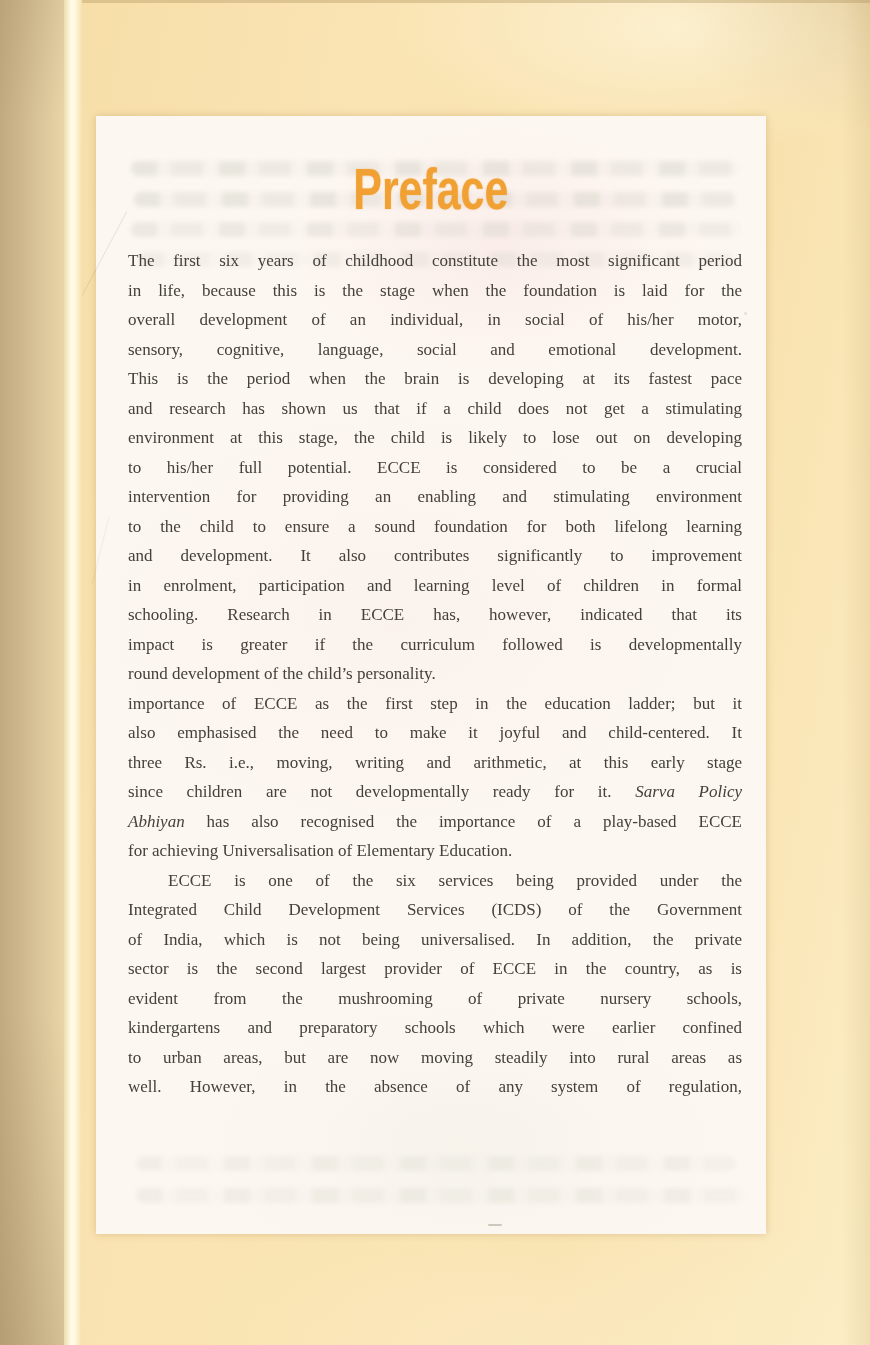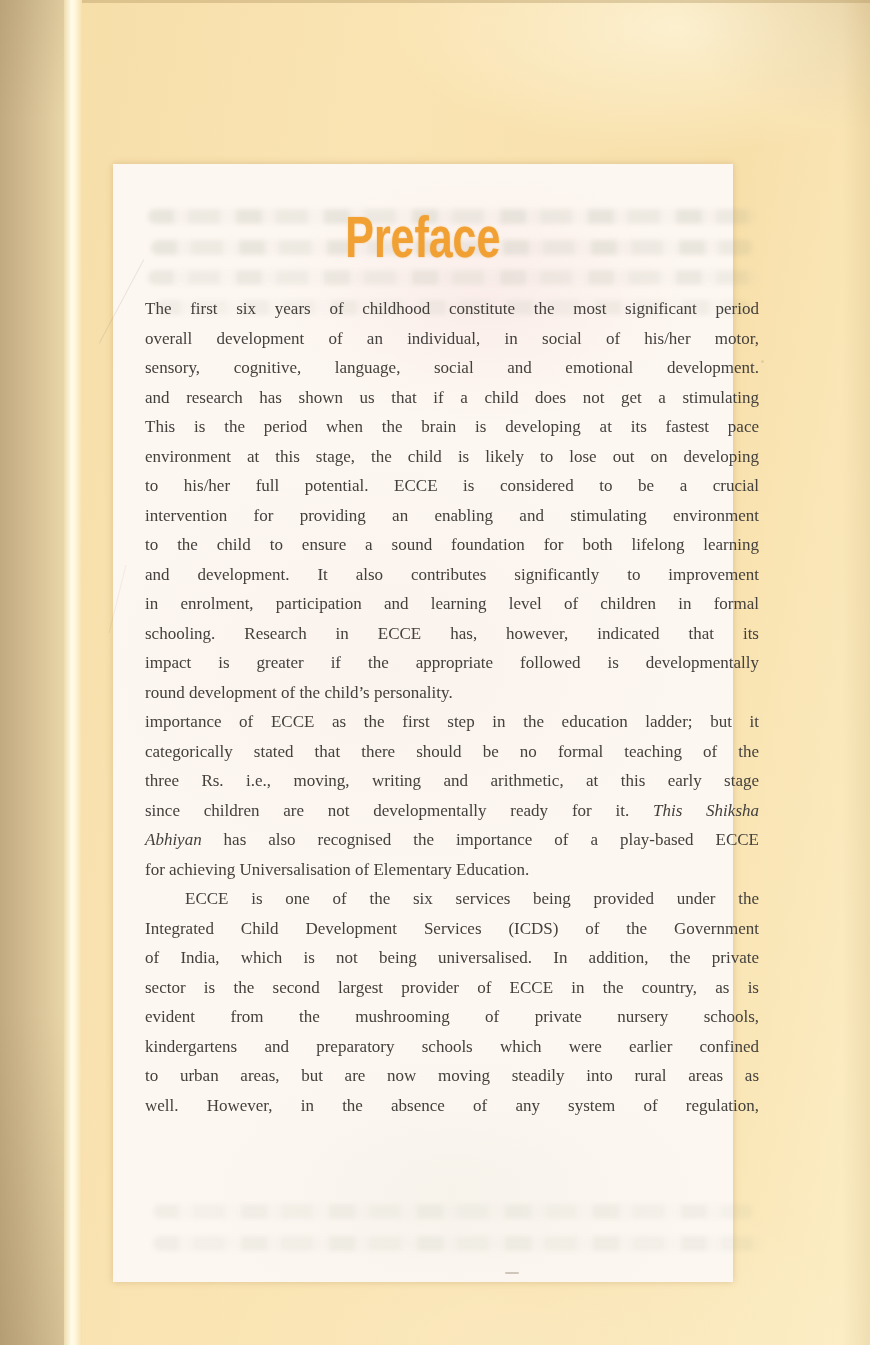--- a/index.html
+++ b/index.html
@@ -24,28 +24,27 @@
   }
   .fold-highlight {
     position:absolute; left:64px; top:0; width:18px; height:100%;
     background:linear-gradient(to right, #eedcae 0%, #fffbe7 40%, #fff8e0 60%, #f5e1ad 100%);
   }
   .right-edge-shade {
     position:absolute; right:0; top:0; width:28px; height:100%;
     background:linear-gradient(to left, rgba(190,160,100,.20), rgba(190,160,100,0));
   }
   .inner-page {
-    position:absolute; left:113px; top:116px; width:620px; height:1118px;
+    position:absolute; left:96px; top:116px; width:670px; height:1118px;
     background:
       radial-gradient(ellipse 300px 180px at 60% 12%, rgba(240,198,205,.20), transparent 70%),
       radial-gradient(ellipse 420px 300px at 45% 45%, rgba(236,214,214,.14), transparent 75%),
       radial-gradient(ellipse 360px 200px at 55% 92%, rgba(210,220,200,.14), transparent 75%),
       #fdf7f1;
     box-shadow:0 0 7px rgba(185,150,95,.45);
-    margin-top:48px;
   }
   
   .ghost {
     position:absolute; height:15px; border-radius:7px; filter:blur(2.6px);
     background:repeating-linear-gradient(90deg,
       rgba(138,150,128,.17) 0 26px, rgba(150,142,158,.05) 26px 40px,
       rgba(138,150,128,.13) 40px 72px, rgba(150,142,158,.04) 72px 88px);
     z-index:1;
   }
   .crease {
@@ -87,37 +86,38 @@
 
     <div class="crease" style="left:8px;  top:90px;  width:1px; height:95px; transform:rotate(28deg);"></div>
     <div class="crease" style="left:4px;  top:400px; width:1px; height:70px; transform:rotate(14deg); opacity:.6;"></div>
     <div class="speck" style="left:392px; top:1108px; width:14px; height:2px;"></div>
     <div class="speck" style="left:648px; top:196px;  width:3px;  height:3px; opacity:.5;"></div>
 
     <h1 class="page-title" style="color: rgb(241, 161, 52);"><span class="squeeze">Preface</span></h1>
 
     <div class="body-text" id="body-text" style="color: rgb(68, 65, 61);">
         <div class="line">The first six years of childhood constitute the most significant period</div>
+        <div class="line">in life, because this is the stage when the foundation is laid for the</div>
         <div class="line">overall development of an individual, in social of his/her motor,</div>
         <div class="line">sensory, cognitive, language, social and emotional development.</div>
+        <div class="line">This is the period when the brain is developing at its fastest pace</div>
         <div class="line">and research has shown us that if a child does not get a stimulating</div>
-        <div class="line">This is the period when the brain is developing at its fastest pace</div>
         <div class="line">environment at this stage, the child is likely to lose out on developing</div>
         <div class="line">to his/her full potential. ECCE is considered to be a crucial</div>
         <div class="line">intervention for providing an enabling and stimulating environment</div>
         <div class="line">to the child to ensure a sound foundation for both lifelong learning</div>
         <div class="line">and development. It also contributes significantly to improvement</div>
         <div class="line">in enrolment, participation and learning level of children in formal</div>
         <div class="line">schooling. Research in ECCE has, however, indicated that its</div>
-        <div class="line">impact is greater if the appropriate followed is developmentally</div>
+        <div class="line">impact is greater if the curriculum followed is developmentally</div>
         <div class="line lastline">round development of the child’s personality.</div>
         <div class="line">importance of ECCE as the first step in the education ladder; but it</div>
-        <div class="line">categorically stated that there should be no formal teaching of the</div>
+        <div class="line">also emphasised the need to make it joyful and child-centered. It</div>
         <div class="line">three Rs. i.e., moving, writing and arithmetic, at this early stage</div>
-        <div class="line">since children are not developmentally ready for it. <i>This Shiksha</i></div>
+        <div class="line">since children are not developmentally ready for it. <i>Sarva Policy</i></div>
         <div class="line"><i>Abhiyan</i> has also recognised the importance of a play-based ECCE</div>
         <div class="line lastline">for achieving Universalisation of Elementary Education.</div>
         <div class="line indent">ECCE is one of the six services being provided under the</div>
         <div class="line">Integrated Child Development Services (ICDS) of the Government</div>
         <div class="line">of India, which is not being universalised. In addition, the private</div>
         <div class="line">sector is the second largest provider of ECCE in the country, as is</div>
         <div class="line">evident from the mushrooming of private nursery schools,</div>
         <div class="line">kindergartens and preparatory schools which were earlier confined</div>
         <div class="line">to urban areas, but are now moving steadily into rural areas as</div>
         <div class="line">well. However, in the absence of any system of regulation,</div>

